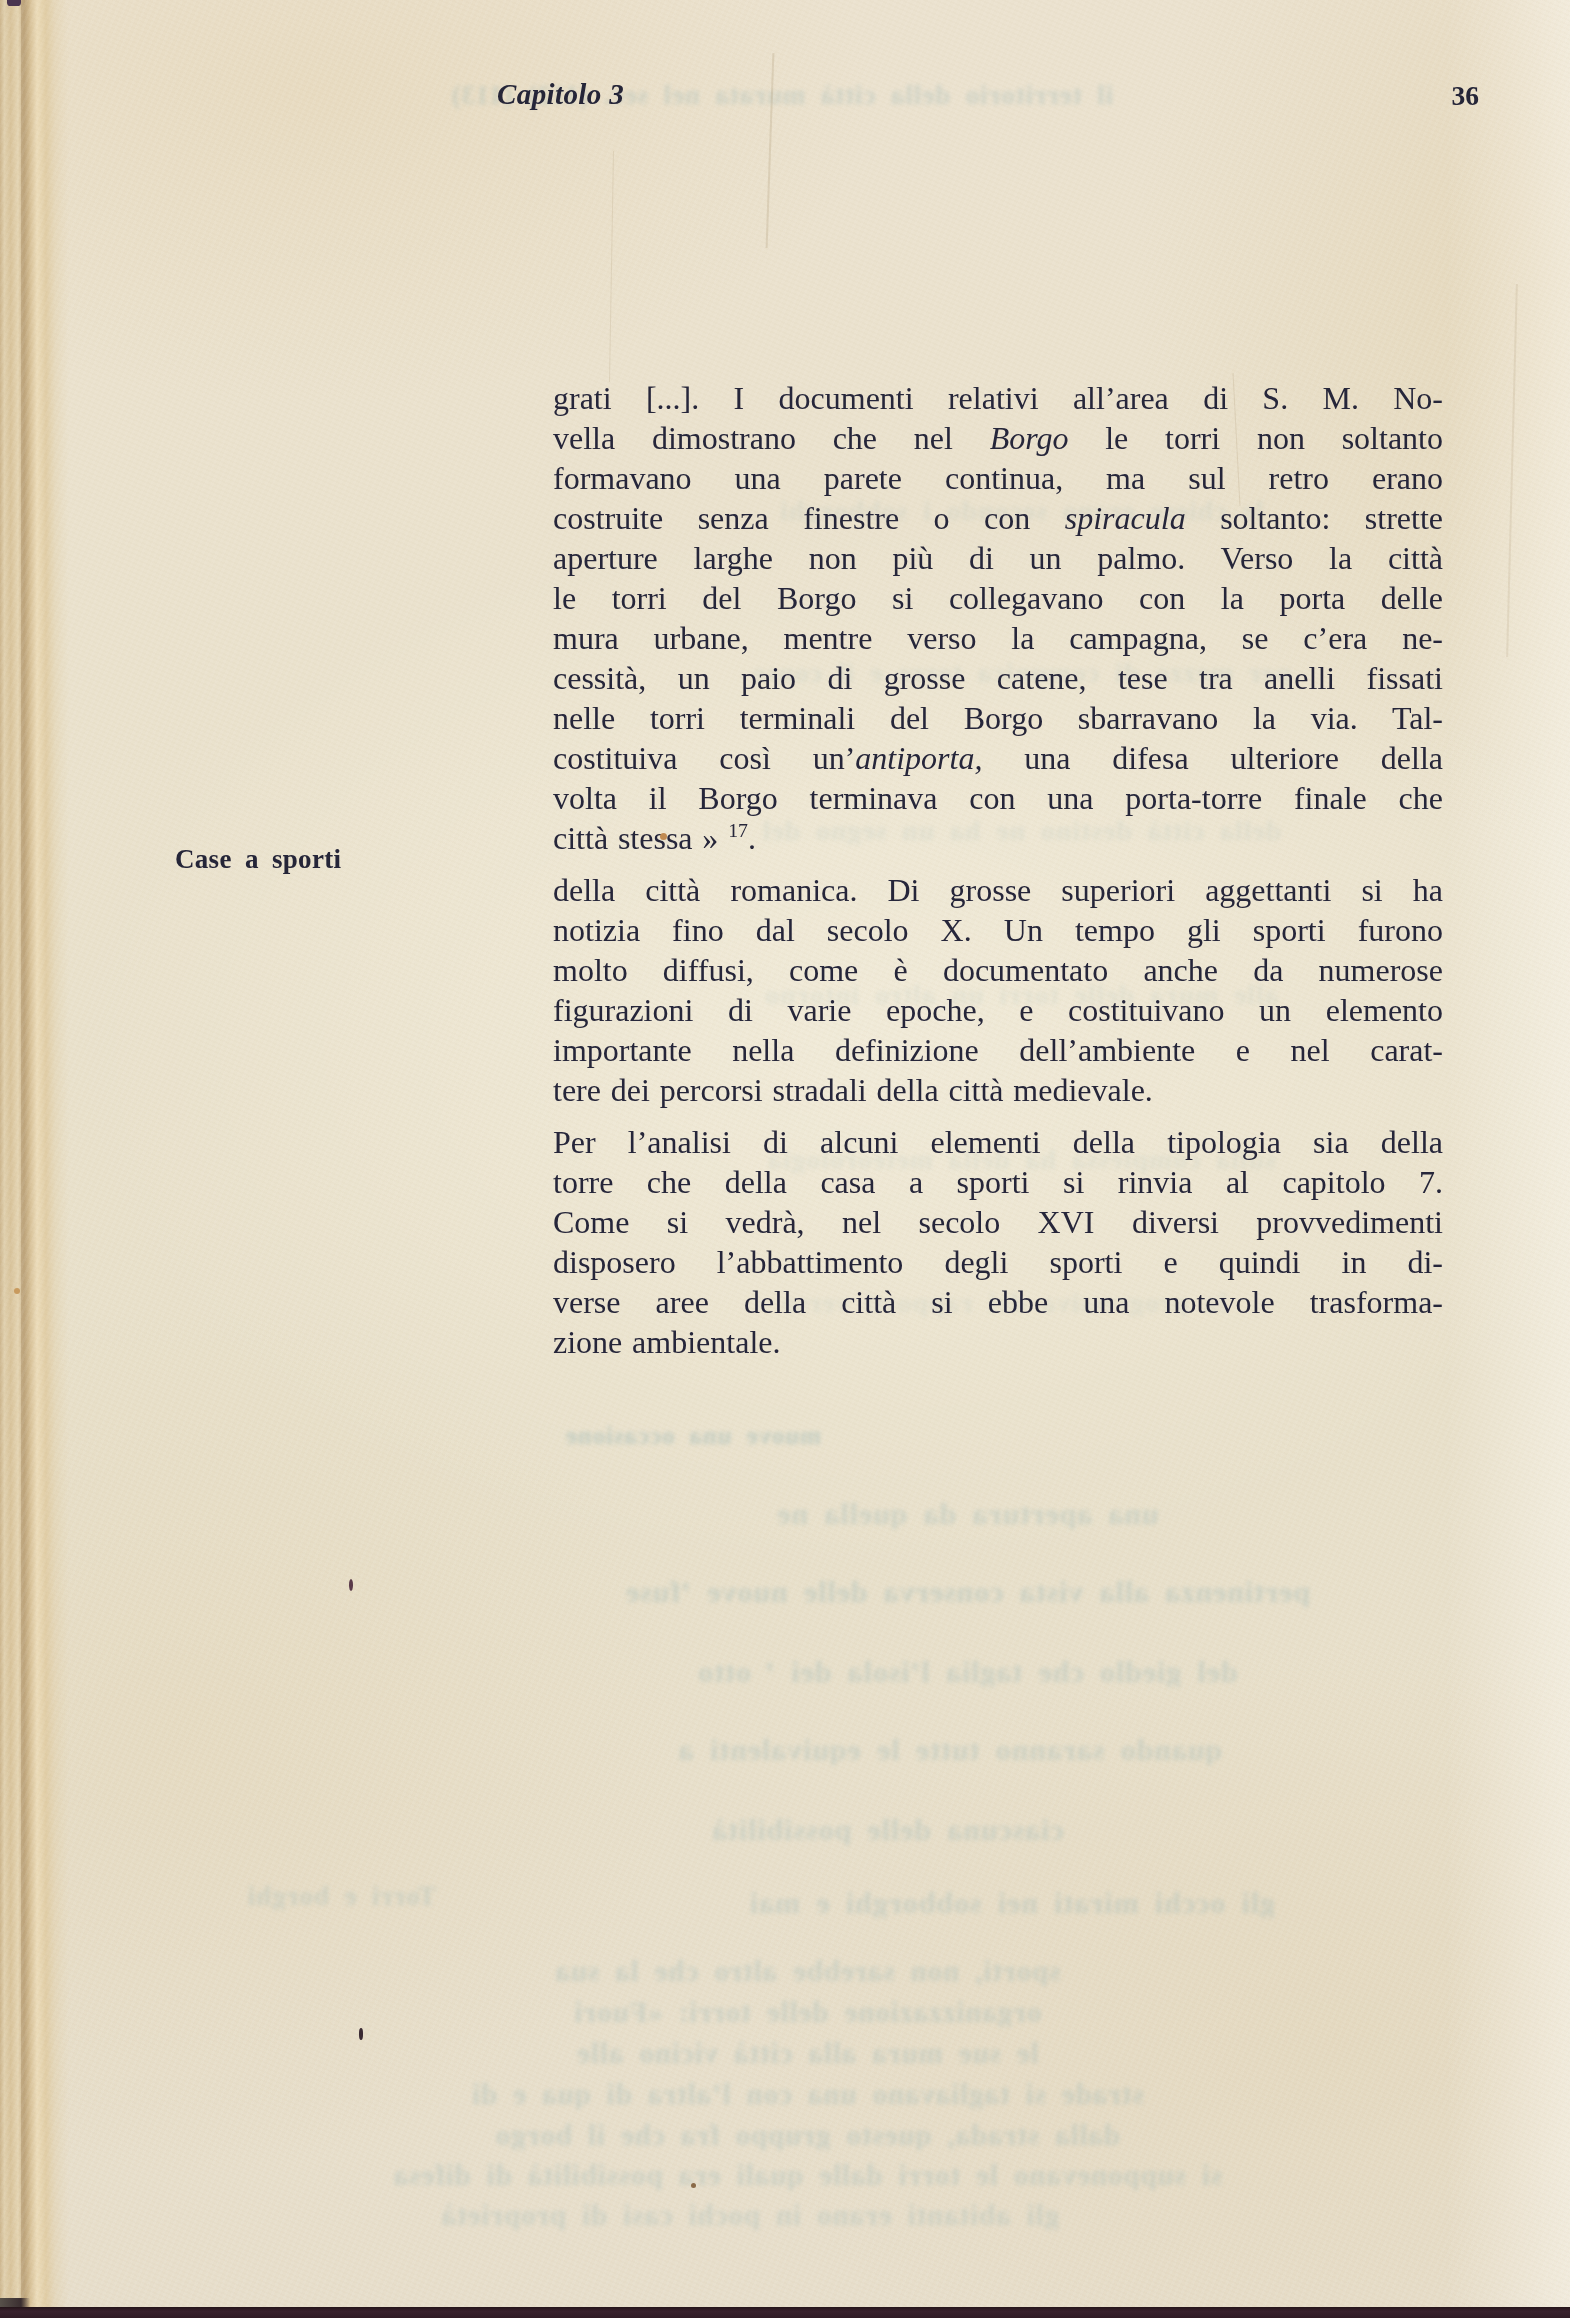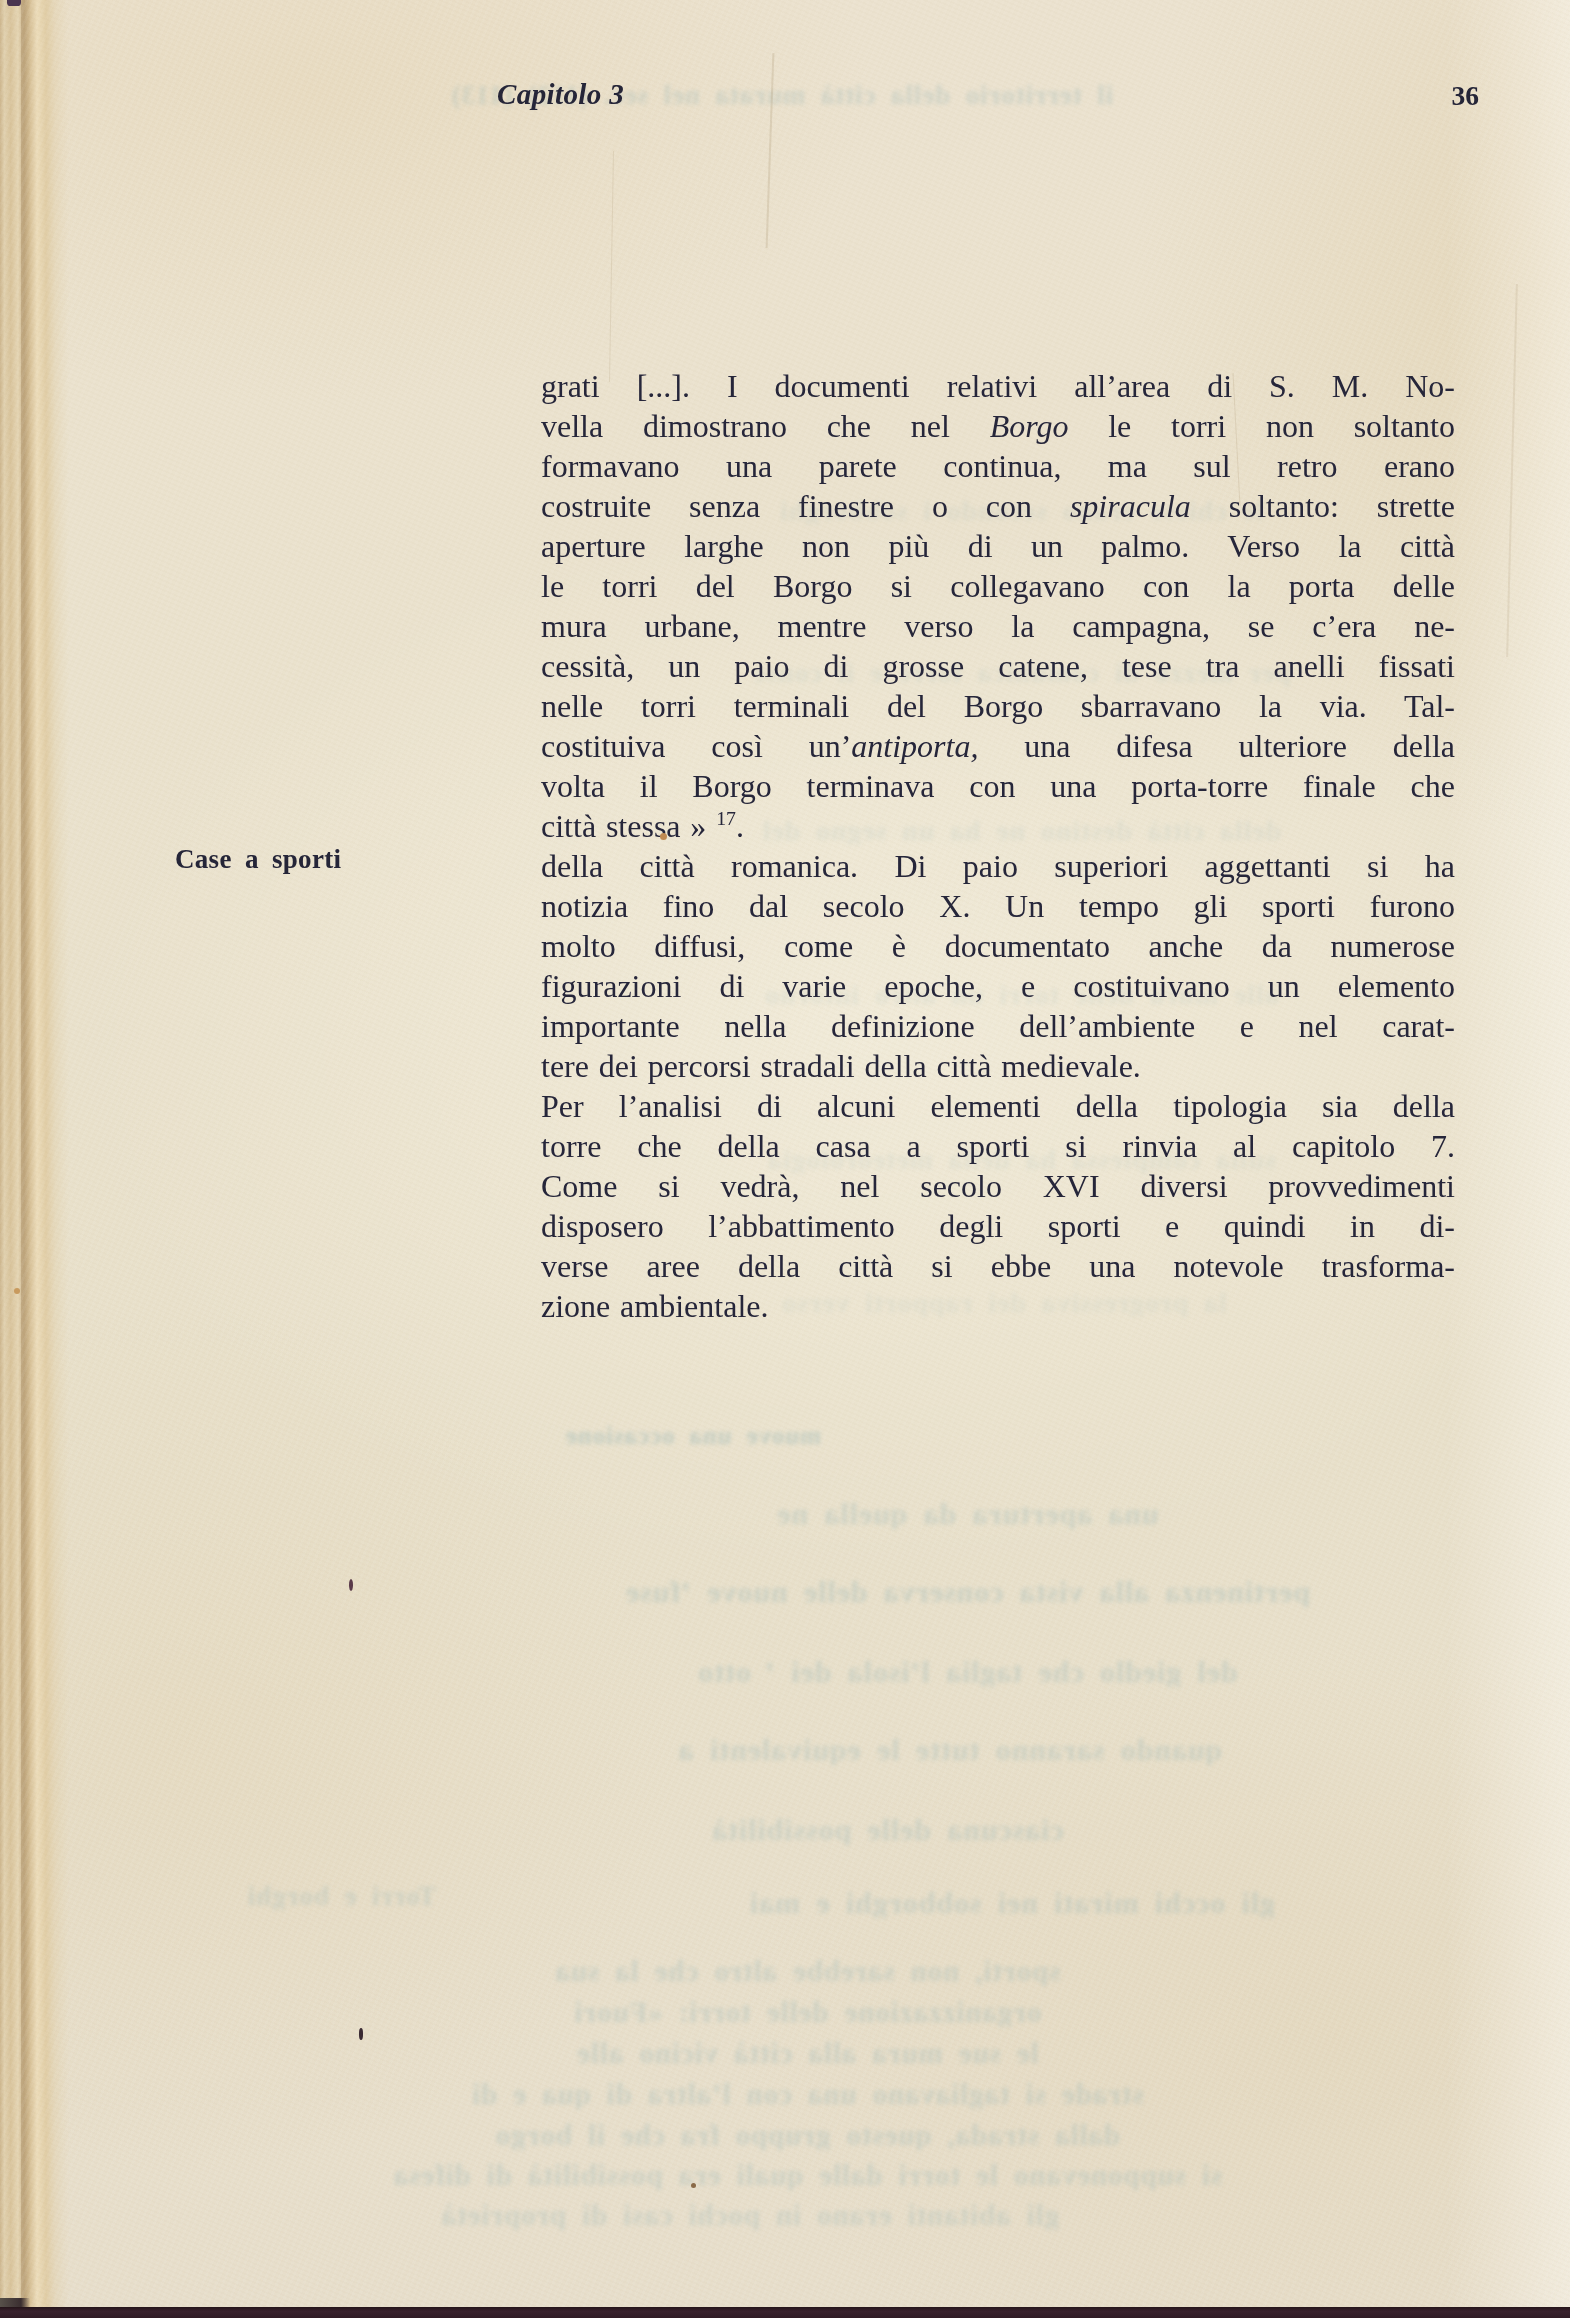--- a/index.html
+++ b/index.html
@@ -58,21 +58,21 @@
     font-size:27.5px;font-weight:bold;color:#252538;
   }
   .margin-note{
     position:absolute;left:175px;top:844px;width:231px;
     font-weight:bold;font-size:27px;color:#252538;word-spacing:6.2px;letter-spacing:0.3px;
   }
   .text-column{
     position:absolute;left:541px;top:366px;width:914px;color:#26263a;
     font-size:32px;
   }
-  .para{margin:0;}
+  .para{margin:12px;}
   .line{
     display:block;height:40px;line-height:40px;white-space:normal;
     text-align:justify;text-align-last:justify;word-spacing:1.8px;
   }
   .line.last{text-align-last:left;}
   .line i{font-style:italic;}
   .line sup{font-size:.62em;vertical-align:super;line-height:0;font-weight:normal;}
   .ghost-layer{position:absolute;inset:0;pointer-events:none;}
   .ghost-line{
     position:absolute;transform:scaleX(-1);filter:blur(2.1px);
@@ -141,21 +141,21 @@
         <div class="line">aperture larghe non più di un palmo. Verso la città</div>
         <div class="line">le torri del Borgo si collegavano con la porta delle</div>
         <div class="line">mura urbane, mentre verso la campagna, se c’era ne-</div>
         <div class="line">cessità, un paio di grosse catene, tese tra anelli fissati</div>
         <div class="line">nelle torri terminali del Borgo sbarravano la via. Tal-</div>
         <div class="line">costituiva così un’<i>antiporta,</i> una difesa ulteriore della</div>
         <div class="line">volta il Borgo terminava con una porta-torre finale che</div>
         <div class="line last">città stessa » <sup>17</sup>.</div>
       </div>
     <div class="para">
-        <div class="line">della città romanica. Di paio superiori aggettanti si ha</div>
+        <div class="line">della città romanica. Di grosse superiori aggettanti si ha</div>
         <div class="line">notizia fino dal secolo X. Un tempo gli sporti furono</div>
         <div class="line">molto diffusi, come è documentato anche da numerose</div>
         <div class="line">figurazioni di varie epoche, e costituivano un elemento</div>
         <div class="line">importante nella definizione dell’ambiente e nel carat-</div>
         <div class="line last">tere dei percorsi stradali della città medievale.</div>
       </div>
     <div class="para">
         <div class="line">Per l’analisi di alcuni elementi della tipologia sia della</div>
         <div class="line">torre che della casa a sporti si rinvia al capitolo 7.</div>
         <div class="line">Come si vedrà, nel secolo XVI diversi provvedimenti</div>

